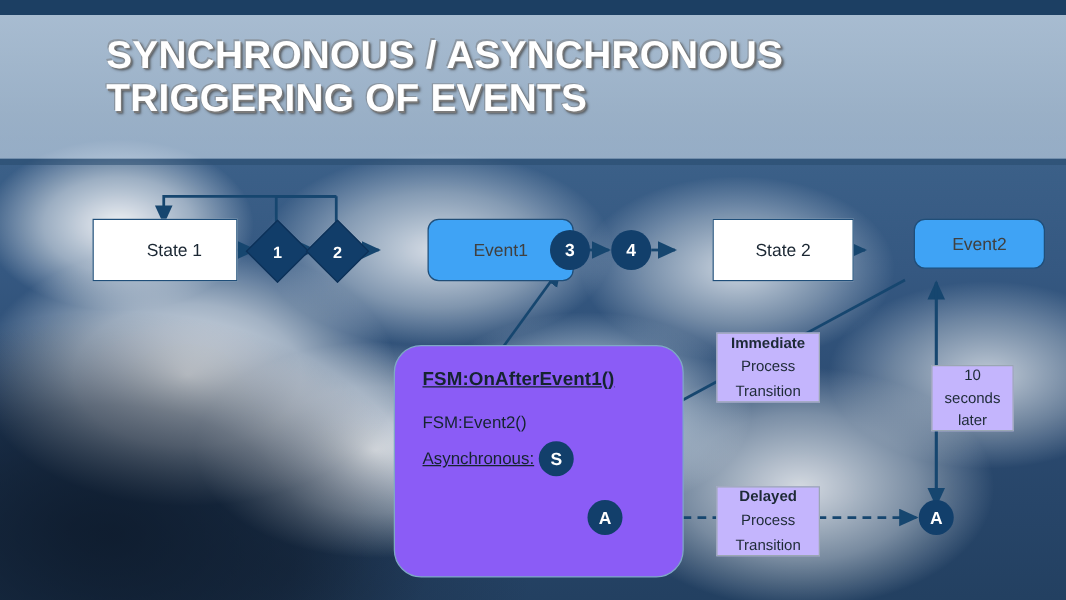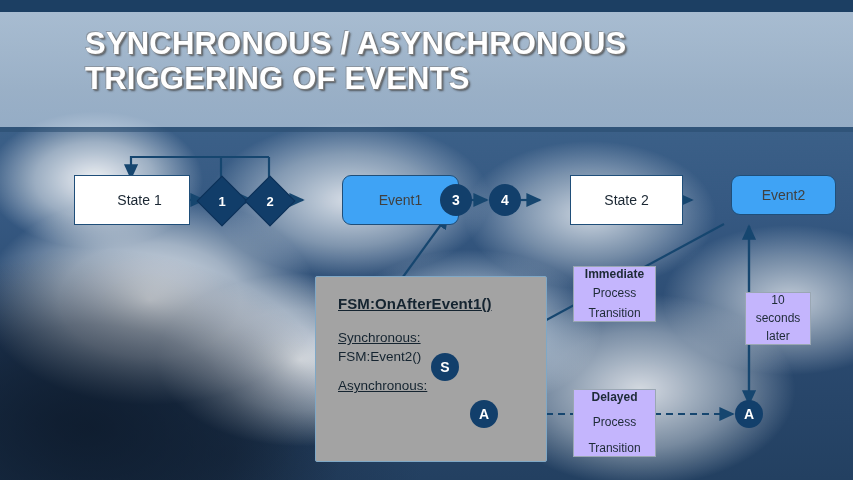--- a/index.html
+++ b/index.html
@@ -53,21 +53,21 @@
   .circ{position:absolute;border-radius:50%;background:#123f6b;color:#fff;
     display:flex;align-items:center;justify-content:center;font-weight:bold;font-size:14px;}
 
   .lbl-box{position:absolute;box-sizing:border-box;background:#c4b5fd;border:1px solid #9aa7b3;
     display:flex;flex-direction:column;align-items:center;justify-content:space-between;
     color:#1d2a36;font-size:12px;line-height:1.28;text-align:center;}
   .lbl-box .b{font-weight:bold;}
 
   
   #callout{position:absolute;left:315px;top:276px;width:232px;height:186px;
-    background:#a3a3a3;border:1.4px solid #7fa8c6;border-radius:2px;box-sizing:border-box;
+    background:#8b5cf6;border:1.4px solid #7fa8c6;border-radius:22px;box-sizing:border-box;
     padding:18px 0 0 22px;color:#152430;}
   #callout .hdr{font-size:15px;font-weight:bold;text-decoration:underline;letter-spacing:.1px;}
   #callout .grp{margin-top:16px;font-size:13.5px;line-height:1.42;}
   #callout .u{text-decoration:underline;}
   #callout .code{font-weight:normal;}
 
   svg{position:absolute;left:0;top:0;width:853px;height:480px;overflow:visible;}
 </style>
 </head>
 <body>
@@ -155,42 +155,41 @@
     <span>State 2</span>
   </div>
 
   <div class="node event-box" style="left:695px;top:175px;width:105px;height:40px;">
     <span>Event2</span>
   </div>
 
   <div id="callout">
     <div class="hdr">FSM:OnAfterEvent1()</div>
     <div class="grp">
-      <div class="u">Synchronous:</div>
       <div class="code">FSM:Event2()</div>
     </div>
     <div class="grp" style="margin-top:10px;">
       <div class="u">Asynchronous:</div>
     </div>
   </div>
 
   <div class="circ" style="left:431px;top:353px;width:28px;height:28px;">
     <span>S</span>
   </div>
   <div class="circ" style="left:470px;top:400px;width:28px;height:28px;">
     <span>A</span>
   </div>
 
   <div class="lbl-box" style="left:573px;top:266px;width:83px;height:56px;">
     <span class="b">Immediate</span>
     <span>Process</span>
     <span>Transition</span>
   </div>
 
-  <div class="lbl-box" style="left:573px;top:389px;width:83px;height:68px;">
+  <div class="lbl-box" style="left:573px;top:389px;width:83px;height:56px;">
     <span class="b">Delayed</span>
     <span>Process</span>
     <span>Transition</span>
   </div>
 
   <div class="lbl-box" style="left:745px;top:292px;width:66px;height:53px;">
     <span>10</span>
     <span>seconds</span>
     <span>later</span>
   </div>

